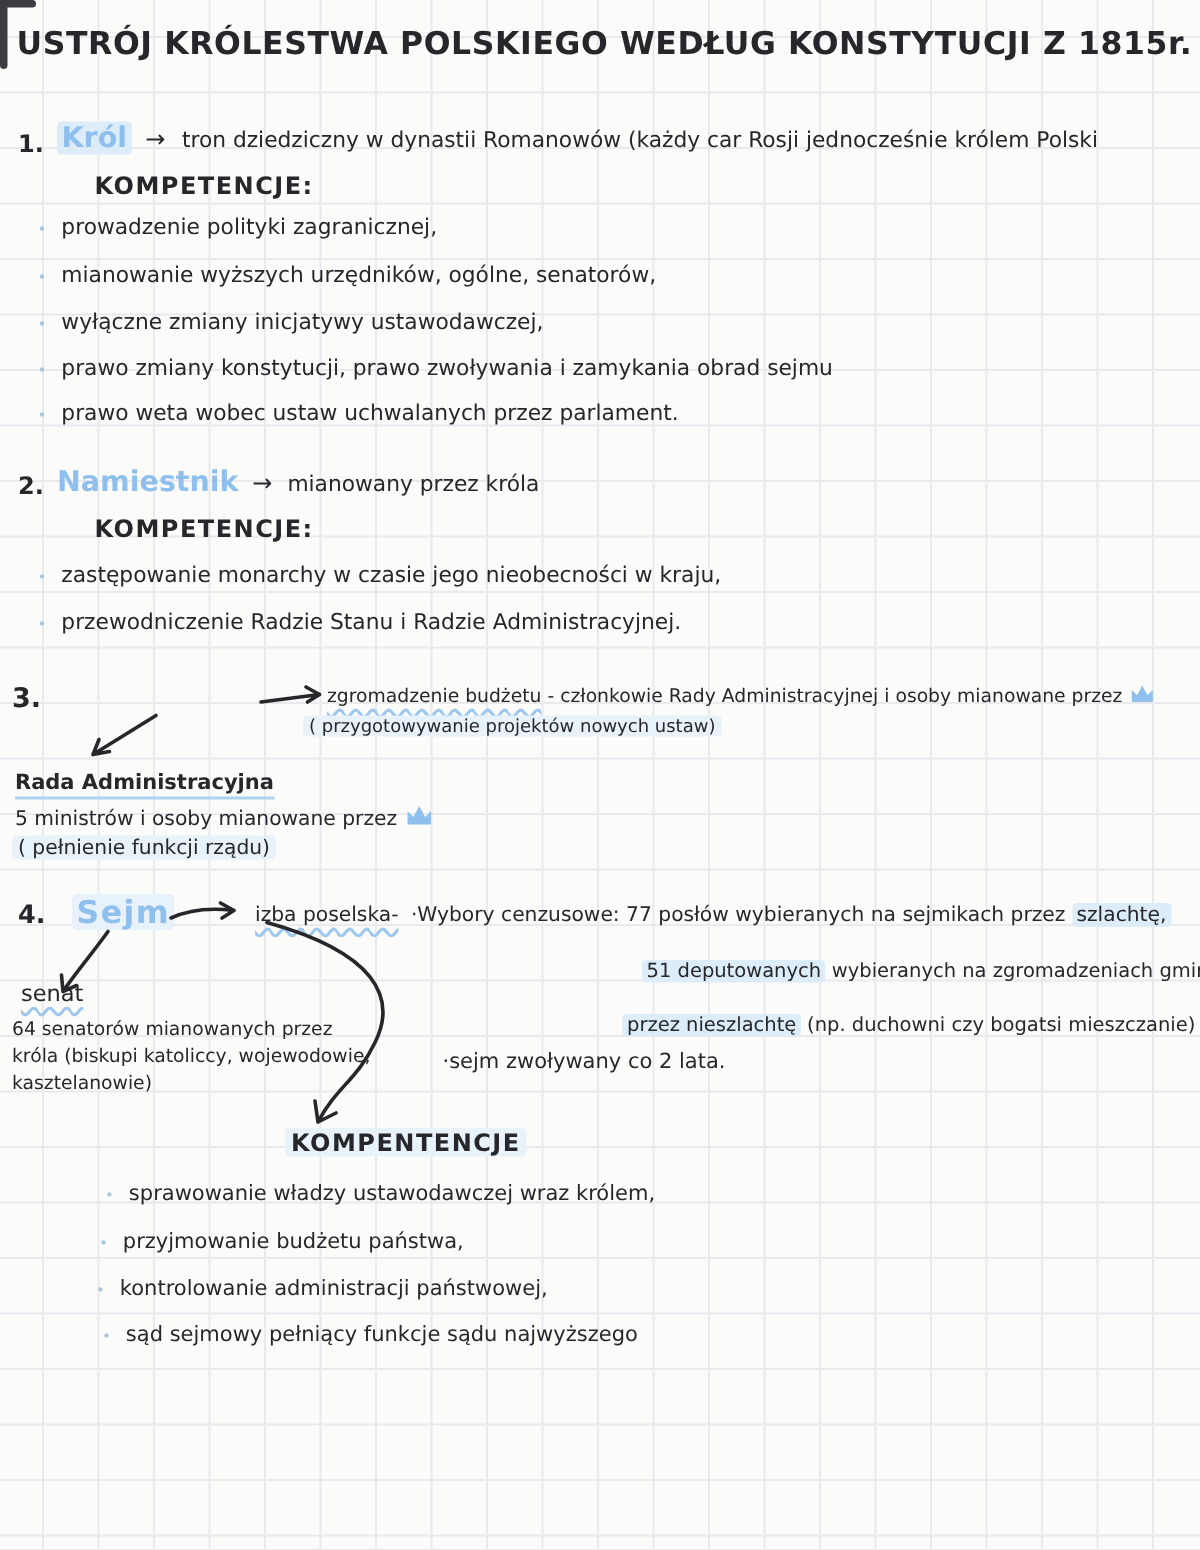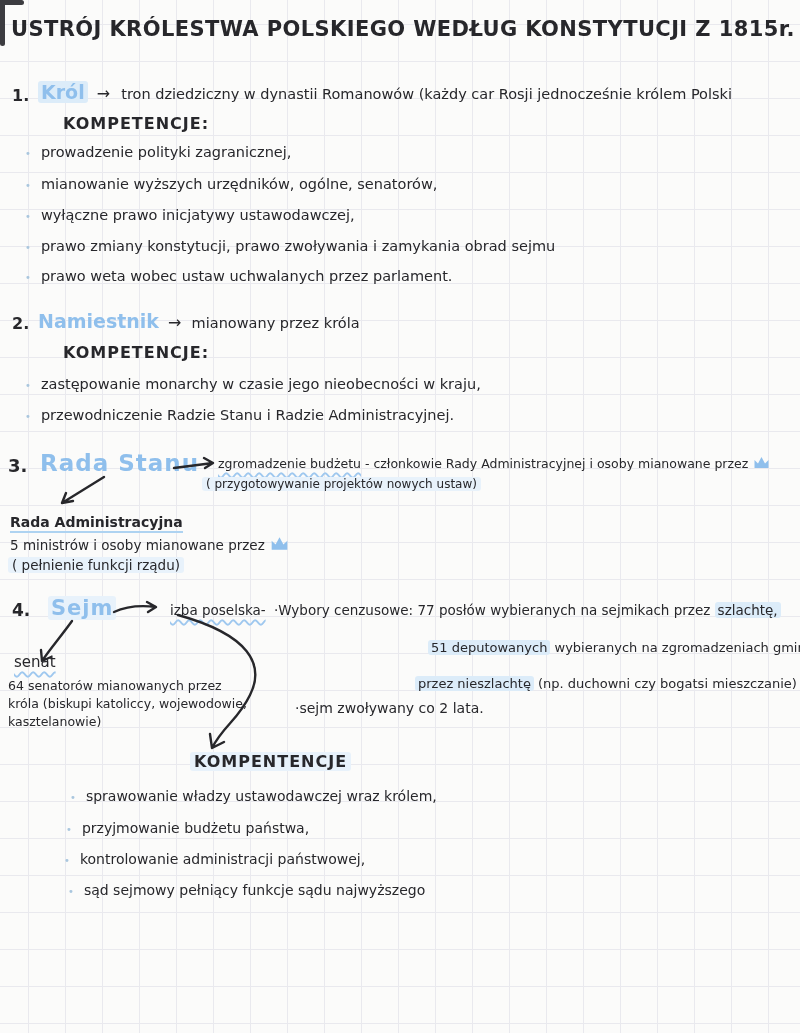--- a/index.html
+++ b/index.html
@@ -57,21 +57,21 @@
   <div class="bullet" style="left:25px;top:144px;font-size:14.5px;">
     <span class="dot">•</span>
     <span>prowadzenie polityki zagranicznej,</span>
   </div>
   <div class="bullet" style="left:25px;top:176px;font-size:14.5px;">
     <span class="dot">•</span>
     <span>mianowanie wyższych urzędników, ogólne, senatorów,</span>
   </div>
   <div class="bullet" style="left:25px;top:207px;font-size:14.5px;">
     <span class="dot">•</span>
-    <span>wyłączne prawo inicjatywy ustawodawczej,</span>
+    <span>wyłączne zmiany inicjatywy ustawodawczej,</span>
   </div>
   <div class="bullet" style="left:25px;top:238px;font-size:14.5px;">
     <span class="dot">•</span>
     <span>prawo zmiany konstytucji, prawo zwoływania i zamykania obrad sejmu</span>
   </div>
   <div class="bullet" style="left:25px;top:268px;font-size:14.5px;">
     <span class="dot">•</span>
     <span>prawo weta wobec ustaw uchwalanych przez parlament.</span>
   </div>
 
@@ -86,21 +86,20 @@
   <div class="bullet" style="left:25px;top:376px;font-size:14.5px;">
     <span class="dot">•</span>
     <span>zastępowanie monarchy w czasie jego nieobecności w kraju,</span>
   </div>
   <div class="bullet" style="left:25px;top:407px;font-size:14.5px;">
     <span class="dot">•</span>
     <span>przewodniczenie Radzie Stanu i Radzie Administracyjnej.</span>
   </div>
 
   <div class="abs bold" style="left:8px;top:455px;font-size:18px;">3.</div>
-  <div class="abs blue bold" style="left:40px;top:450px;font-size:23px;letter-spacing:1px;">Rada Stanu</div>
 
   <svg class="arrow" style="left:172px;top:455px;" width="48" height="20">
     <path d="M2,13 L41,8 M41,8 L32,3 M41,8 L33,13"></path>
   </svg>
 
   <div class="abs" style="left:218px;top:456px;font-size:12.5px;">
     <span class="wavy">zgromadzenie budżetu</span>
     <span>- członkowie Rady Administracyjnej i osoby mianowane przez</span><span class="crown"><svg width="17" height="13" viewBox="0 0 17 13">
           <path d="M1.5 12 L1.5 4 L5 7.5 L8.5 1 L12 7.5 L15.5 4 L15.5 12 Z" fill="#8fbfec"></path>
         </svg></span>

